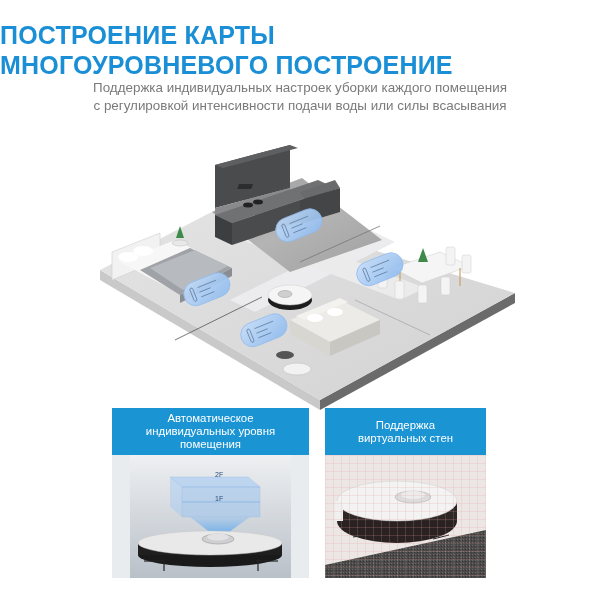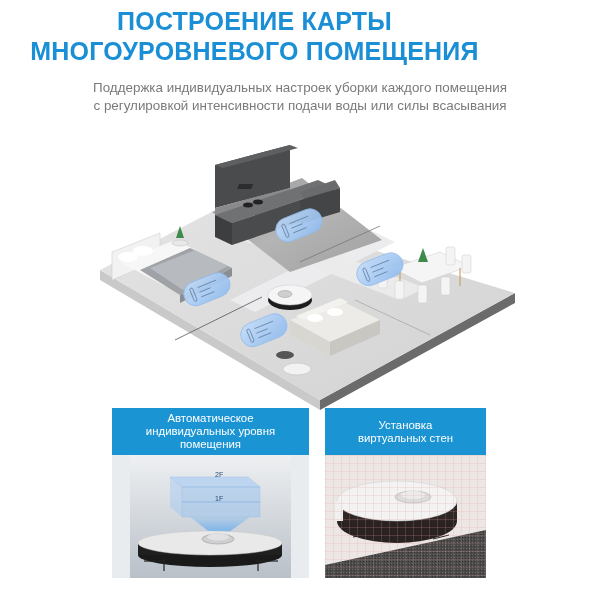--- a/index.html
+++ b/index.html
@@ -1,36 +1,36 @@
 <!DOCTYPE html>
 <html><head>
 <meta charset="utf-8">
 <style>
   html, body { margin: 0; padding: 0; background: #ffffff; }
   body { width: 600px; height: 600px; position: relative; overflow: hidden;
          font-family: "Liberation Sans", "DejaVu Sans", sans-serif; }
-  .title { position: absolute; left: 0; top: 6px; width: 509px; text-align: center;
+  .title { position: absolute; left: 0; top: 20px; width: 509px; 
            color: #1a8fd6; font-weight: bold; font-size: 25px; line-height: 30px; letter-spacing: 0.2px; }
   .subtitle { position: absolute; left: 0; top: 79px; width: 600px; text-align: center;
               color: #7a7a7a; font-size: 13.4px; line-height: 18px; }
   .scene { position: absolute; left: 0; top: 0; width: 600px; height: 600px; }
   .card { position: absolute; top: 408px; width: 161px; height: 170px; overflow: hidden; background: #e9ecef; }
   .card.left { left: 112px; padding-left: 36px; }
   .card.right { left: 325px; }
   .banner { position: absolute; left: 0; top: 0; width: 100%; height: 47px; background: #1b94d4;
             color: #ffffff; font-size: 11.4px; line-height: 13px; text-align: center;
             display: flex; align-items: center; justify-content: center; }
   .card-img { position: absolute; left: 0; top: 47px; width: 100%; height: 123px; }
 </style>
 </head>
 <body>
 
 <div class="title">
   <div>ПОСТРОЕНИЕ КАРТЫ</div>
-  <div>МНОГОУРОВНЕВОГО ПОМЕЩЕНИЯ</div>
+  <div>МНОГОУРОВНЕВОГО ПОСТРОЕНИЕ</div>
 </div>
 
 <div class="subtitle">
   <div>Поддержка индивидуальных настроек уборки каждого помещения</div>
   <div>с регулировкой интенсивности подачи воды или силы всасывания</div>
 </div>
 
 <svg class="scene" viewBox="0 0 600 600" xmlns="http://www.w3.org/2000/svg">
   <defs>
     <linearGradient id="floorG" x1="0" y1="0" x2="1" y2="1">
@@ -196,21 +196,21 @@
     <line x1="14" y1="106" x2="34" y2="106" stroke="#222" stroke-width="1.2"></line>
     <line x1="126" y1="106" x2="148" y2="106" stroke="#222" stroke-width="1.2"></line>
     <line x1="34" y1="104" x2="34" y2="116" stroke="#222" stroke-width="1.2"></line>
     <line x1="128" y1="104" x2="128" y2="116" stroke="#222" stroke-width="1.2"></line>
   </svg>
 </div>
 
 <div class="card right">
   <div class="banner">
     <div>
-      <div>Установка</div>
+      <div>Поддержка</div>
       <div>виртуальных стен</div>
     </div>
   </div>
   <svg class="card-img" viewBox="0 0 161 123" xmlns="http://www.w3.org/2000/svg">
     <defs>
       <pattern id="grid" width="8" height="8" patternUnits="userSpaceOnUse">
         <path d="M 8 0 L 0 0 0 8" fill="none" stroke="#e59a9a" stroke-width="0.5" opacity="0.8"></path>
       </pattern>
       <pattern id="carpet" width="3" height="3" patternUnits="userSpaceOnUse">
         <rect width="3" height="3" fill="#4a4a4a"></rect>

